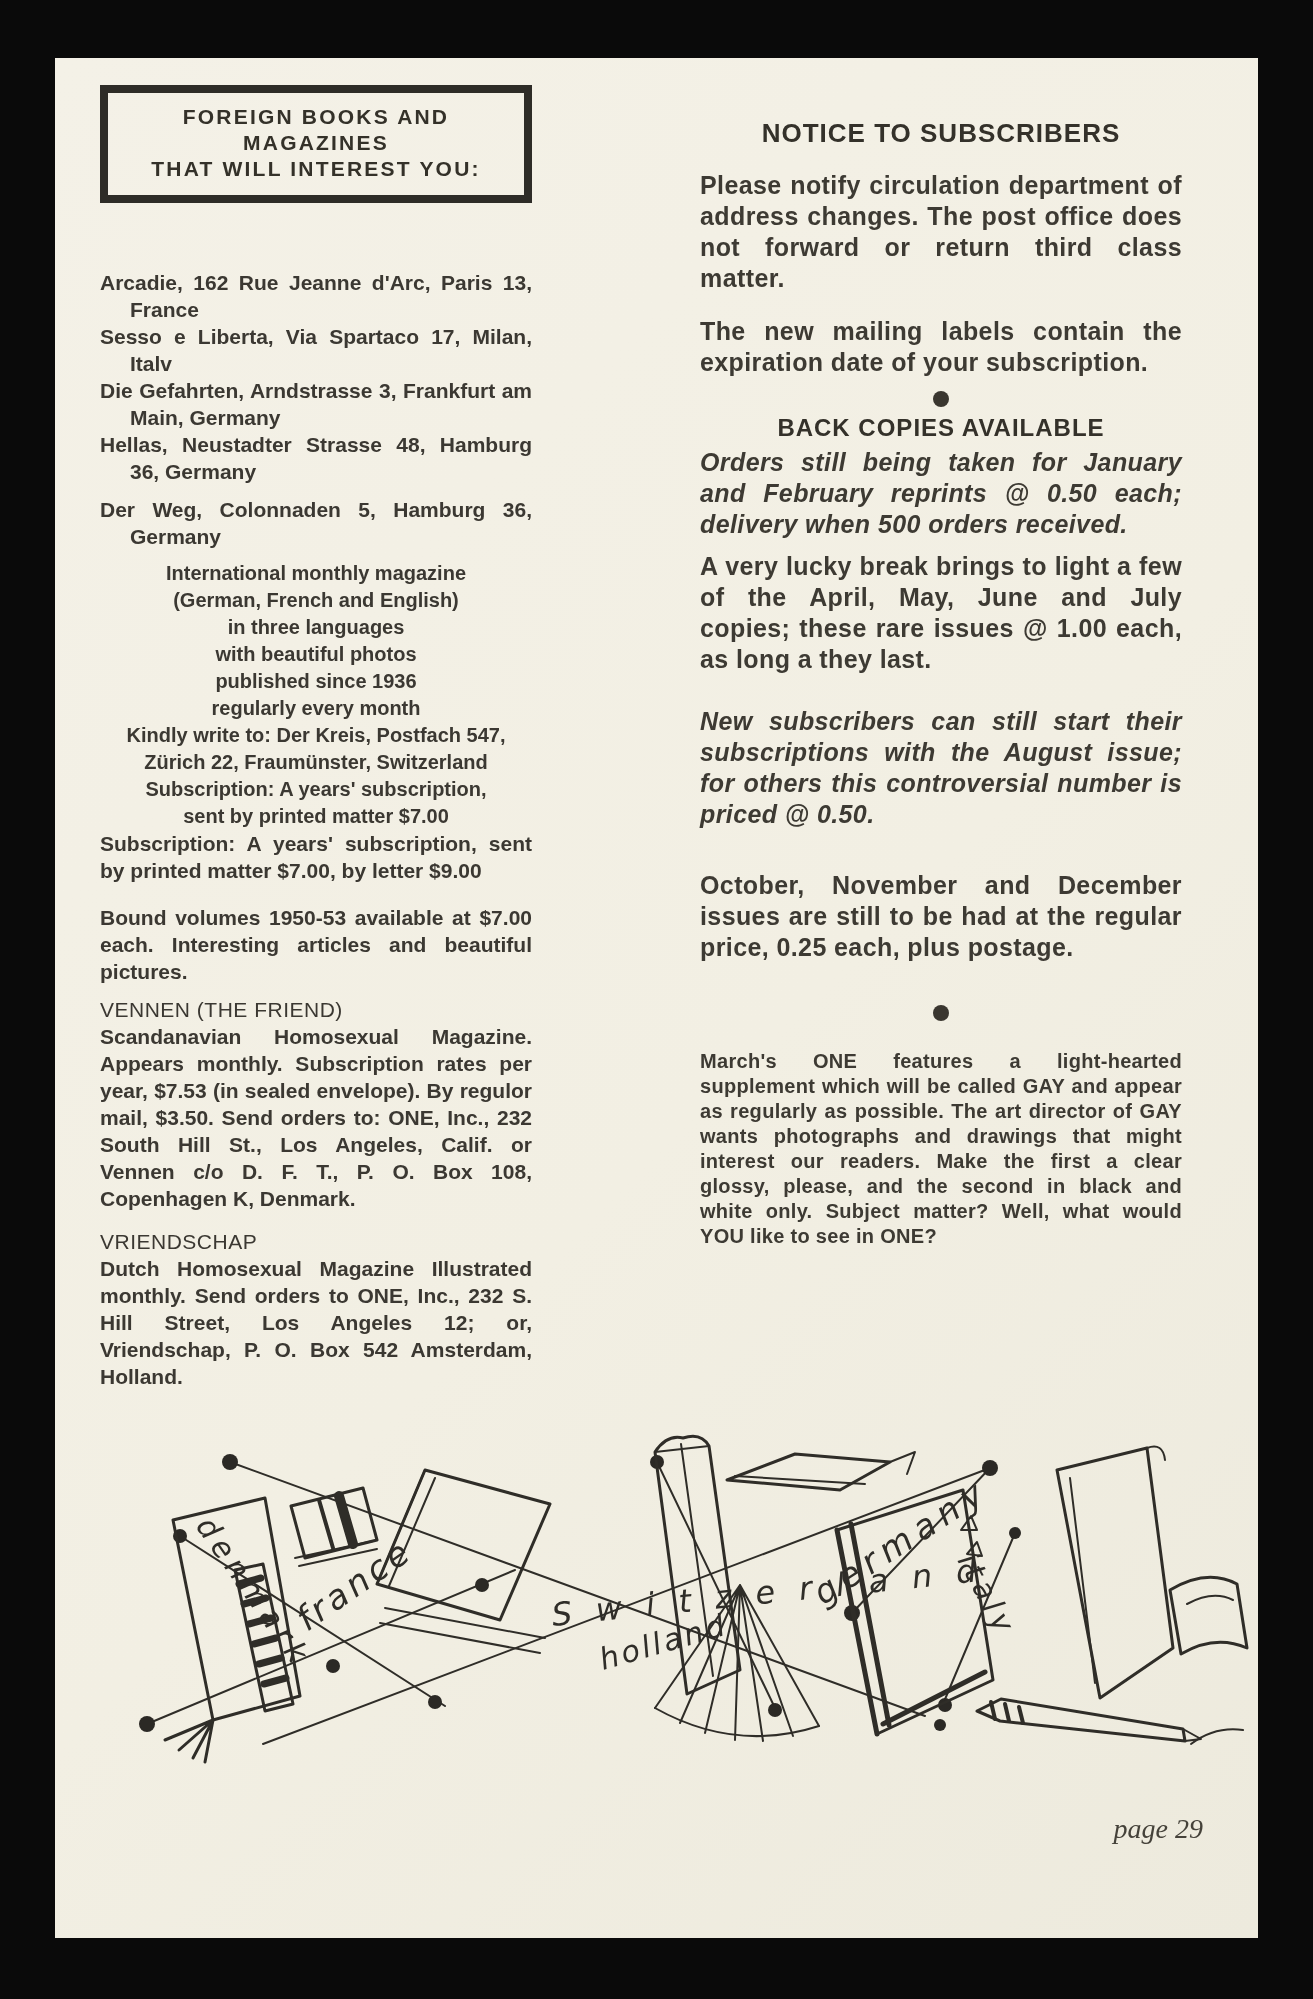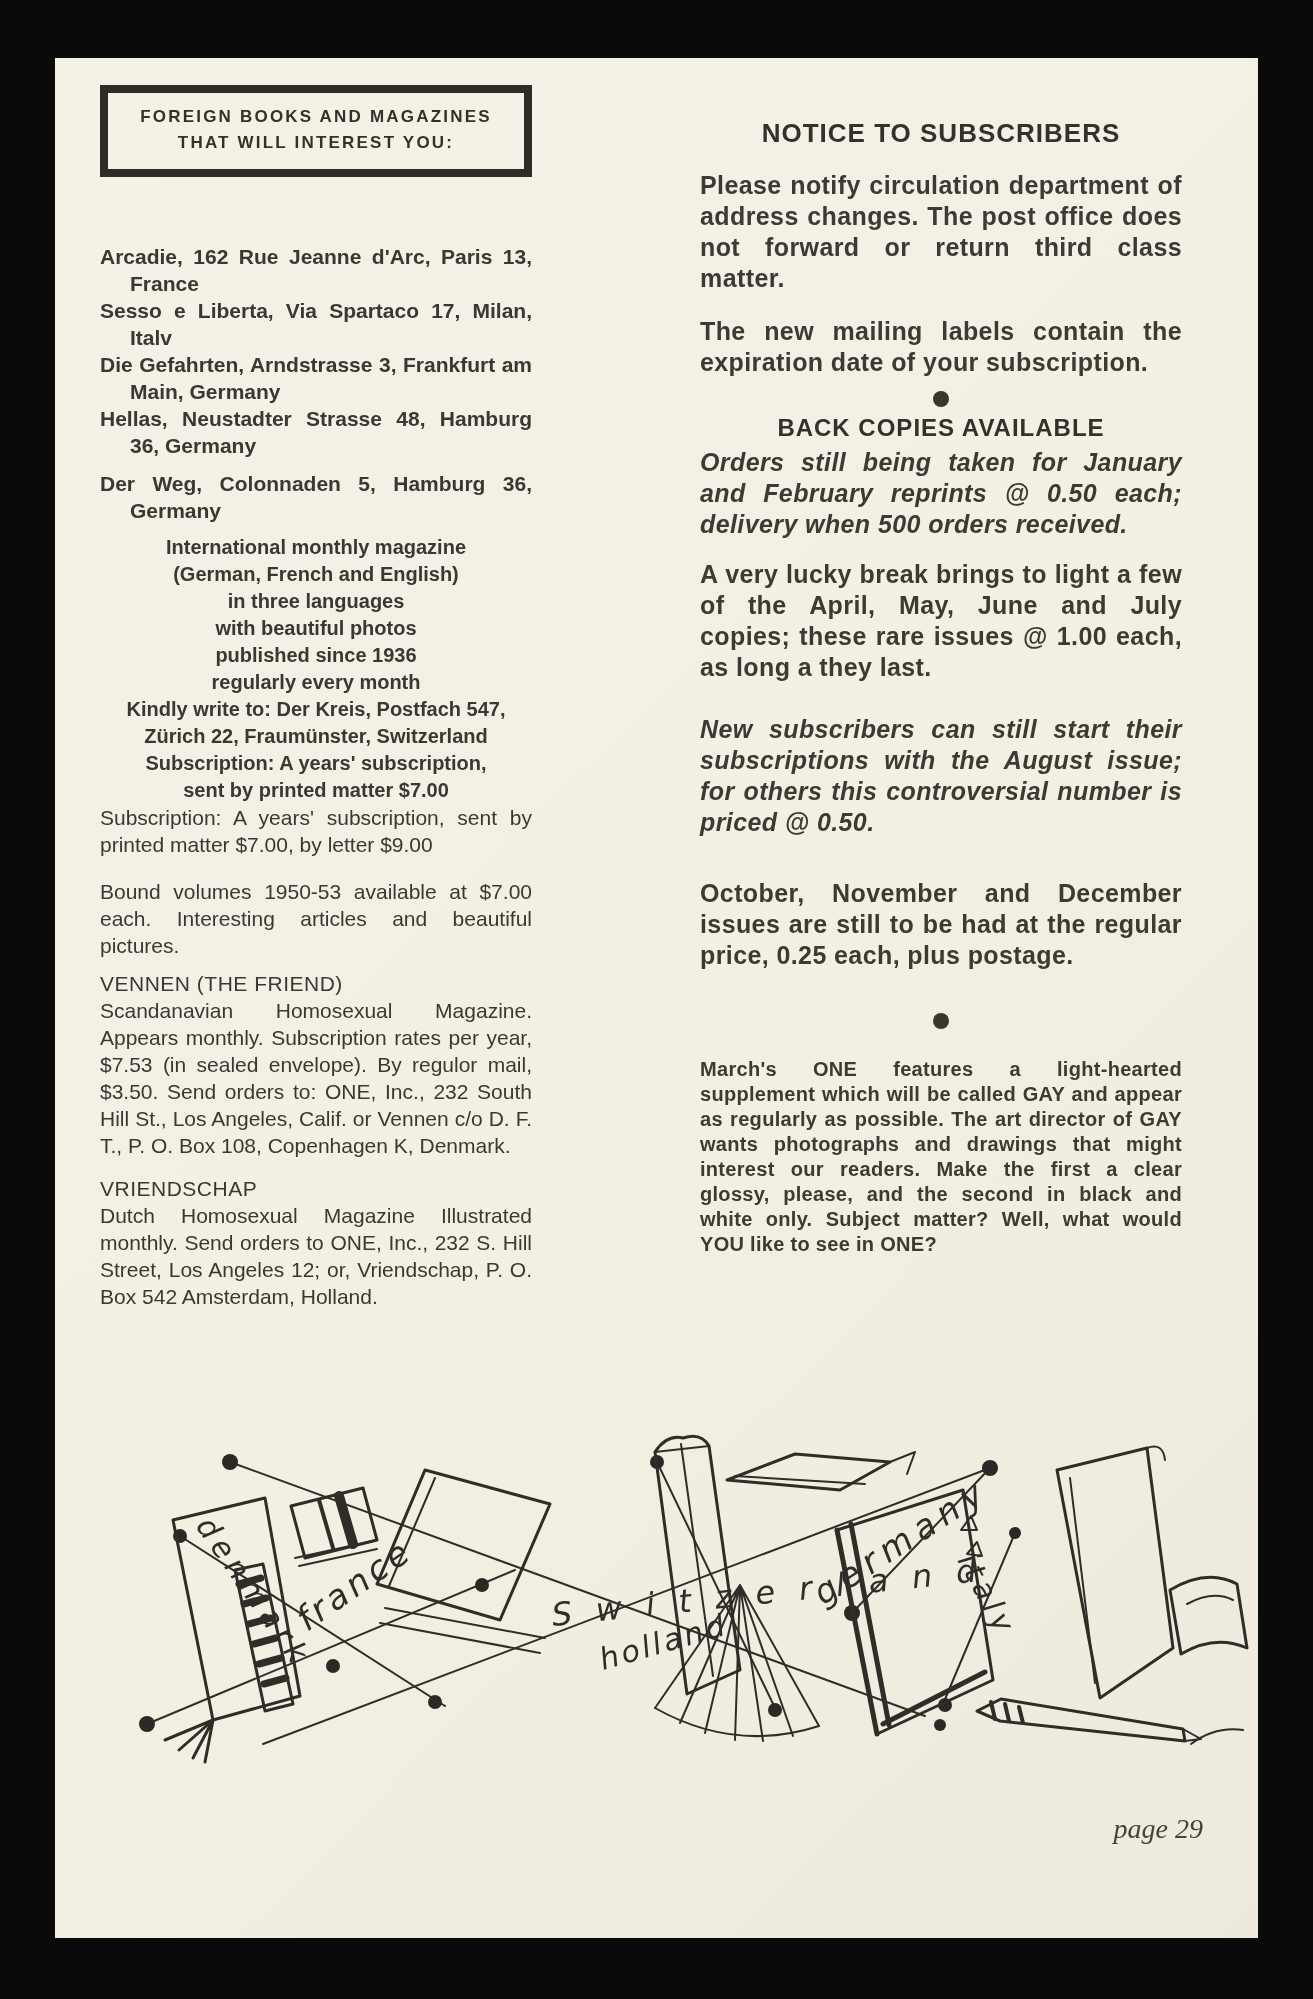--- a/index.html
+++ b/index.html
@@ -15,54 +15,54 @@
     background:linear-gradient(135deg,#f4f1e7 0%,#f2efe3 55%,#edeadd 100%);
     color:#3b3832;
   }
   
   .col-left { position:absolute; left:45px; top:0; width:432px; }
   .header-box {
     margin-top:27px;
     border:8px solid #2e2c27;
     padding:11px 4px 13px;
     text-align:center;
-    font-weight:bold; font-size:17px; line-height:26px;
+    font-weight:bold; font-size:21px; line-height:26px;
     letter-spacing:2.2px; color:#343129;
   }
   .listings { margin-top:66px; }
   .listing {
     font-weight:bold; font-size:21px; line-height:27px;
     text-align:justify; padding-left:30px; text-indent:-30px;
     color:#3b3832;
   }
   .listing.gap-above { margin-top:11px; }
   .dk { margin-top:10px; text-align:center; font-weight:bold; font-size:20px; line-height:27px; }
   .dk div { white-space:nowrap; }
   .para {
-    font-weight:normal; font-size:21px; line-height:27px;
+    font-weight:bold; font-size:21px; line-height:27px;
     text-align:justify; color:#3b3832;
   }
   .para.bound { margin-top:20px; }
   .sec-head { font-weight:normal; font-size:21px; line-height:27px; letter-spacing:0.5px; }
   .sec-head.vennen-head { margin-top:11px; }
   .sec-head.vriend-head { margin-top:16px; }
   
   .col-right { position:absolute; left:645px; top:0; width:482px; }
   .notice-head {
     margin-top:60px; text-align:center;
     font-weight:bold; font-size:26px; line-height:30px;
     letter-spacing:1px; color:#34312a;
   }
   .rp {
     margin-top:22px;
     font-weight:bold; font-size:25px; line-height:31px;
     text-align:justify; letter-spacing:0.4px; color:#3d3a33;
   }
   .rp.ital { font-style:italic; margin-top:4px; }
-  .rp.lucky { margin-top:19px; }
+  .rp.lucky { margin-top:11px; }
   .rp.newsub { margin-top:31px; font-style:italic; }
   .rp.october { margin-top:40px; }
   .rp.small { margin-top:28px; font-size:20px; line-height:25px; letter-spacing:0.3px; }
   .bullet {
     width:16px; height:16px; border-radius:50%;
     background:#3a362f; margin:13px auto 0;
   }
   .bullet.b2 { margin-top:42px; }
   .back-head {
     margin-top:6px; text-align:center;

